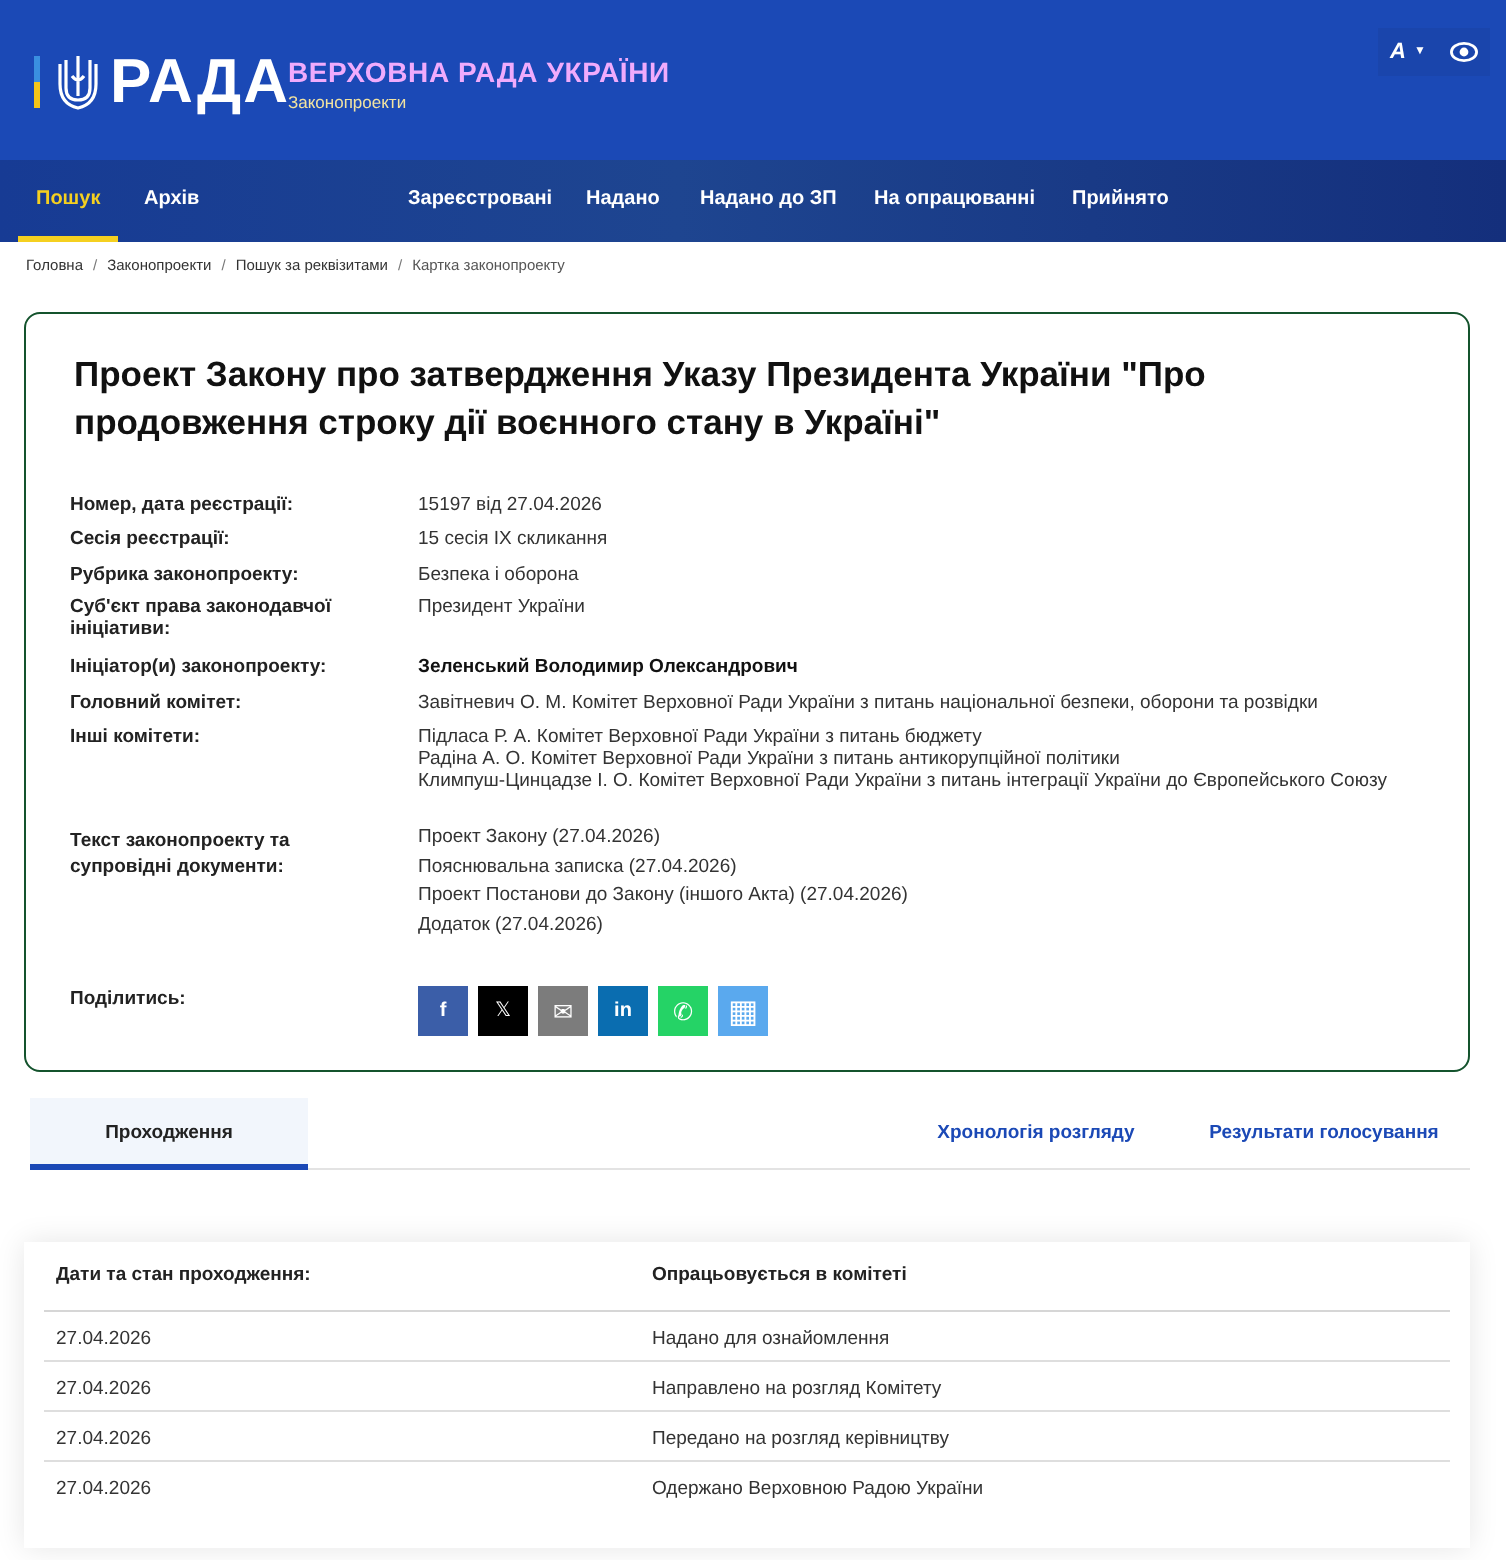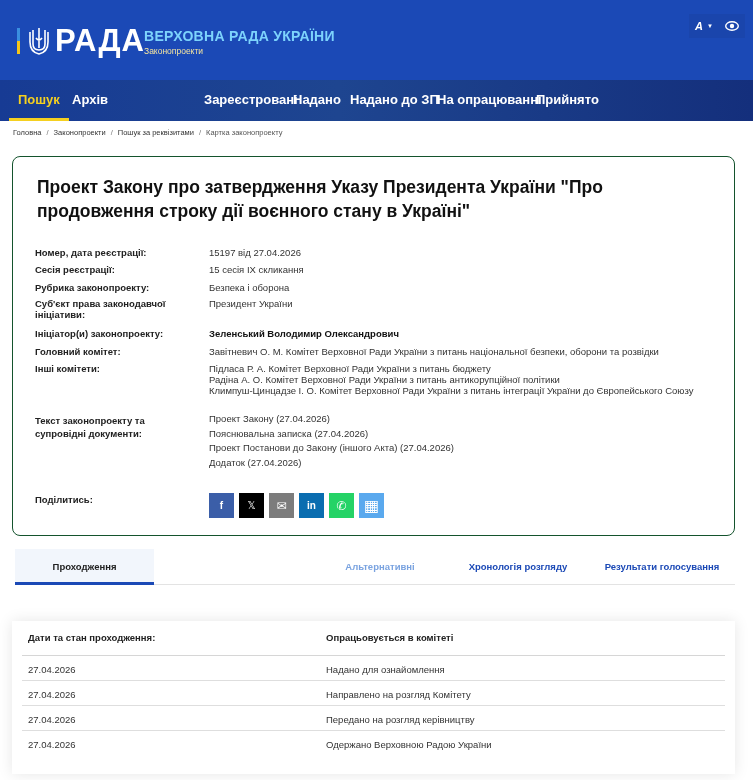--- a/index.html
+++ b/index.html
@@ -7,30 +7,30 @@
   body { font-family: "Liberation Sans", "DejaVu Sans", sans-serif; background: #ffffff; color: #1a1a1a; position: relative; }
 
   
   .header { position: absolute; left: 0; top: 0; width: 753px; height: 80px; background: #1b49b6; }
   .logo { position: absolute; left: 17px; top: 25px; height: 32px; display: flex; align-items: center; }
   .flag { width: 3px; height: 26px; margin-right: 8px; display: flex; flex-direction: column; }
   .flag .b { flex: 1; background: #3a8fe0; }
   .flag .y { flex: 1; background: #f5c518; }
   .trident { width: 22px; height: 30px; margin-right: 5px; }
   .logo-word { color: #fff; font-size: 31px; font-weight: 700; letter-spacing: 1px; line-height: 32px; }
-  .site-title { position: absolute; left: 144px; top: 28px; color: #7dd3fc; font-size: 14px; font-weight: 700; letter-spacing: 0.3px; }
+  .site-title { position: absolute; left: 144px; top: 28px; color: #f0abfc; font-size: 14px; font-weight: 700; letter-spacing: 0.3px; }
   .site-sub { position: absolute; left: 144px; top: 46px; color: #f2e3a0; font-size: 8.5px; }
   .tools { position: absolute; left: 689px; top: 14px; width: 56px; height: 24px; background: #1a45ac; display: flex; align-items: center; justify-content: space-around; }
   .font-btn { color: #fff; font-size: 11px; font-weight: 700; font-style: italic; display: flex; align-items: center; gap: 4px; cursor: pointer; }
   .font-btn .chev { font-size: 6px; font-style: normal; }
   .eye-btn { width: 14px; height: 10px; cursor: pointer; }
 
   
   .nav { position: absolute; left: 0; top: 80px; width: 753px; height: 41px; background: linear-gradient(90deg, #173b94 0%, #1e4590 45%, #142f7c 100%); }
-  .nav-item { position: absolute; top: 0; height: 41px; line-height: 40px; color: #fff; font-size: 13px; font-weight: 700; cursor: pointer; white-space: nowrap; }
+  .nav-item { position: absolute; top: 0; height: 41px; line-height: 40px; color: #fff; font-size: 10px; font-weight: 700; cursor: pointer; white-space: nowrap; }
   .nav-item.active { color: #f5d020; }
   .nav-item.active::after { content: ""; position: absolute; left: -9px; right: -9px; bottom: 0; height: 3px; background: #f5d020; }
 
   
   .breadcrumb { position: absolute; left: 13px; top: 128px; font-size: 7.5px; color: #333; white-space: nowrap; }
   .breadcrumb .sep { color: #777; margin: 0 5px; }
   .breadcrumb a { color: #333; text-decoration: none; cursor: pointer; }
   .breadcrumb .cur { color: #555; }
 
   
@@ -164,21 +164,20 @@
         <span style="font-size:12px">✆</span>
       </div>
     <div class="share-btn" style="background:#5aa9ee">
         <span style="font-size:16px">▦</span>
       </div>
   </div>
 </div>
 
 <div class="tabs">
   <div class="tab active" style="left:0;width:139px">Проходження</div>
-  <div class="tab" style="left:300px;width:130px;color:#7aa3e0">Альтернативні</div>
   <div class="tab" style="left:440px;width:126px;color:#1b49b6">Хронологія розгляду</div>
   <div class="tab" style="left:584px;width:126px;color:#1b49b6">Результати голосування</div>
 </div>
 
 <div class="table-card">
   <div class="t-row head" style="top:0">
     <span class="c1">Дати та стан проходження:</span>
     <span class="c2">Опрацьовується в комітеті</span>
   </div>
   <div class="t-row" style="top:35px">

